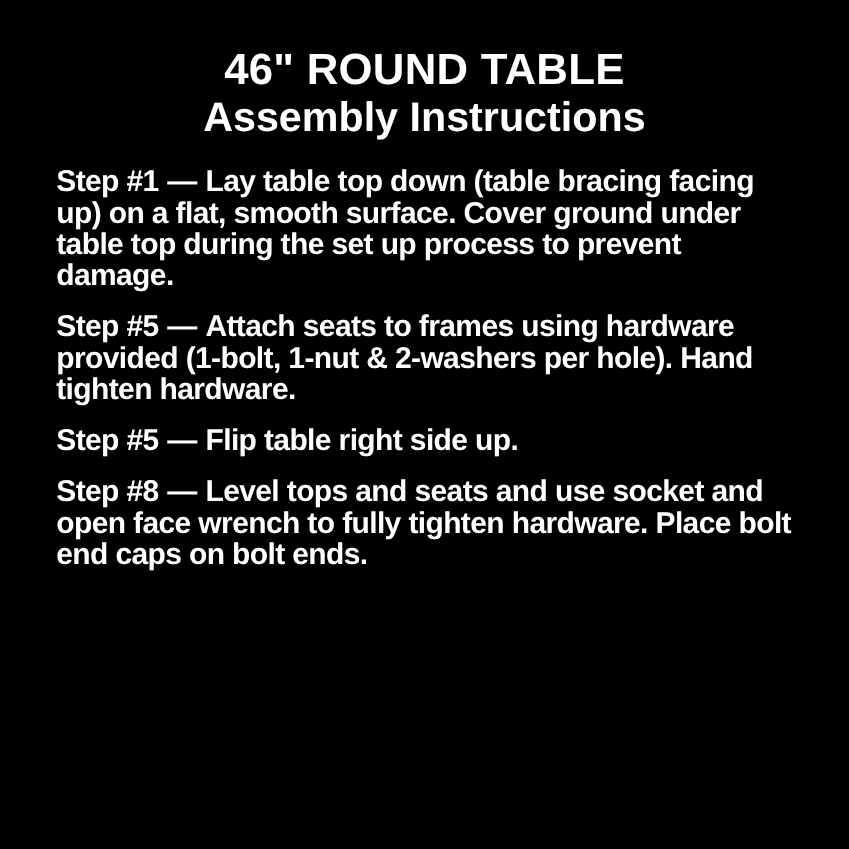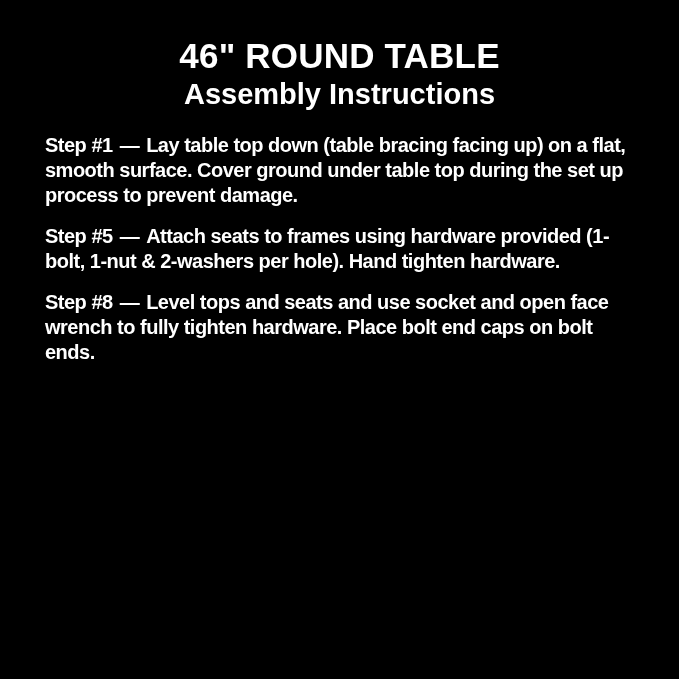--- a/index.html
+++ b/index.html
@@ -23,31 +23,31 @@
     margin: 0;
     text-align: center;
     font-size: 35px;
     line-height: 40px;
     letter-spacing: 0.2px;
     white-space: nowrap;
   }
   .subtitle {
     margin: 2px 0 0 0;
     text-align: center;
-    font-size: 29px;
+    font-size: 33px;
     line-height: 32px;
     white-space: nowrap;
   }
   .steps {
     margin-top: 23px;
     padding: 0 42px 0 45px;
   }
   .step {
     margin: 0 0 16px 0;
-    font-size: 20px;
+    font-size: 24px;
     line-height: 25px;
     letter-spacing: -0.5px;
     text-align: left;
   }
   .step-dash {
     display: inline-block;
     margin: 0 7px;
   }
 </style>
 </head>
@@ -59,17 +59,18 @@
   <h2 class="subtitle">Assembly Instructions</h2>
 
   <div class="steps">
 
     <p class="step"><span class="step-label">Step #1</span><span class="step-dash">—</span><span class="step-text">Lay table top down (table bracing facing up) on a flat, smooth surface. Cover ground under table top during the set up process to prevent damage.</span></p>
 
 
     <p class="step"><span class="step-label">Step #5</span><span class="step-dash">—</span><span class="step-text">Attach seats to frames using hardware provided (1-bolt, 1-nut &amp; 2-washers per hole). Hand tighten hardware.</span></p>
 
 
+    <p class="step"><span class="step-label">Step #5</span><span class="step-dash">—</span><span class="step-text">Flip table right side up.</span></p>
 
     <p class="step"><span class="step-label">Step #8</span><span class="step-dash">—</span><span class="step-text">Level tops and seats and use socket and open face wrench to fully tighten hardware. Place bolt end caps on bolt ends.</span></p>
 
   </div>
 </div>
 
 </body></html>

